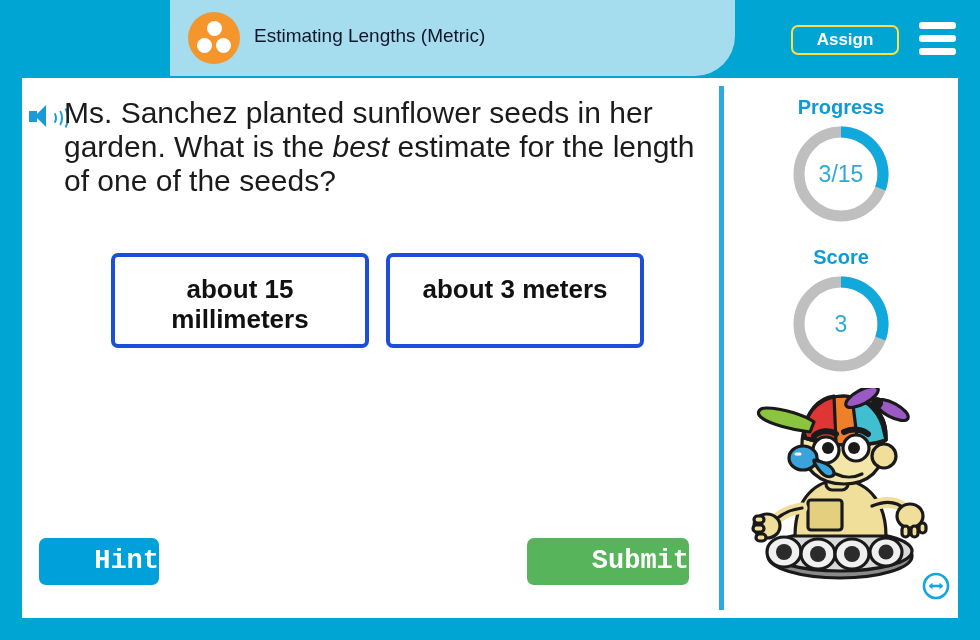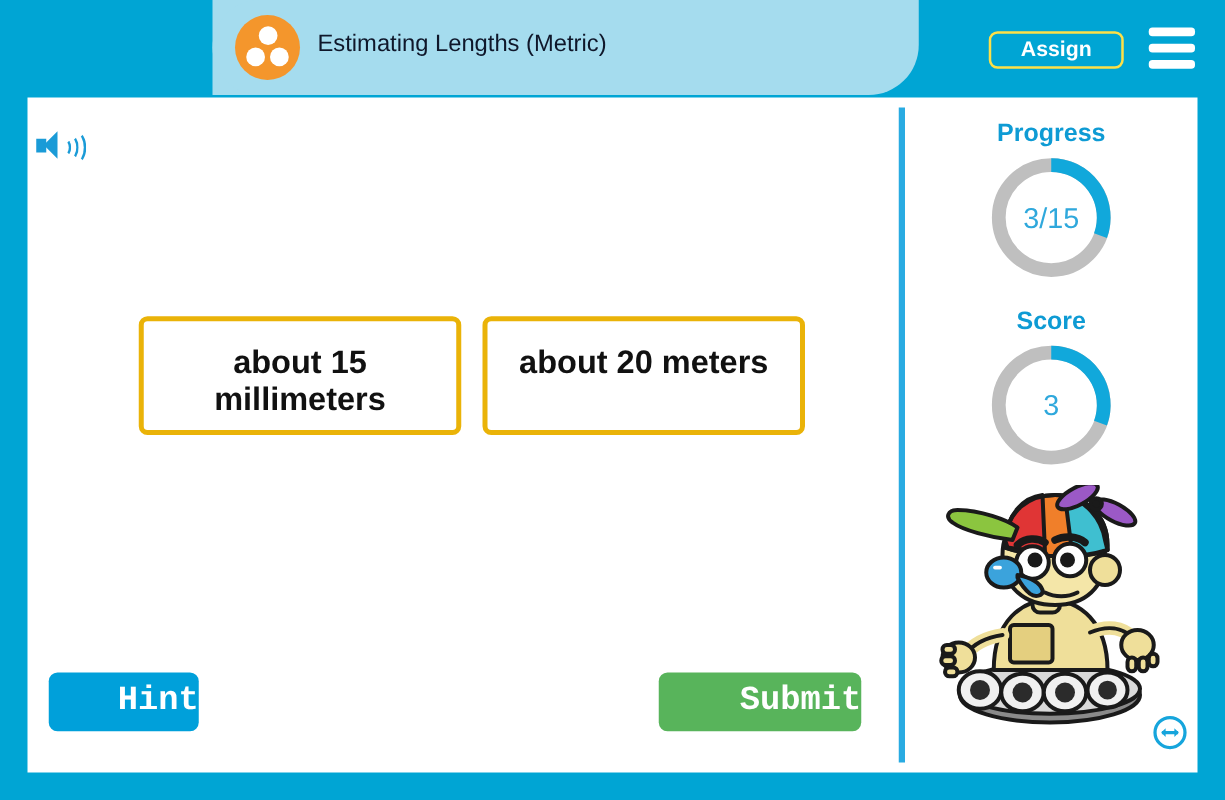--- a/index.html
+++ b/index.html
@@ -90,21 +90,21 @@
     font-size:30px;line-height:34px;color:#1b1b1b;
     font-weight:400;
   }
   .question em{font-style:italic;}
 
   
   .answers{position:absolute;left:89px;top:175px;}
   .choice{
     display:inline-block;vertical-align:top;
     width:258px;height:95px;
-    border:4px solid #eab308;border-radius:7px;
+    border:4px solid #1d4ed8;border-radius:7px;
     background:#ffffff;box-sizing:border-box;
     font-size:26px;font-weight:bold;color:#111;
     text-align:center;line-height:30px;
     padding-top:17px;margin-right:17px;
     cursor:pointer;
     font-family:"Liberation Sans", sans-serif;
   }
 
   
   .btn{
@@ -169,23 +169,26 @@
 
     <div class="divider"></div>
 
     <div class="speaker">
       <span class="spk-body"></span>
         <span class="spk-cone"></span>
       <span class="wv wv1"></span>
         <span class="wv wv2"></span>
         <span class="wv wv3"></span>
     </div>
+    <div class="question">
+      <span>Ms. Sanchez planted sunflower seeds in her garden. What is the </span><em>best</em><span> estimate for the length of one of the seeds?</span>
+    </div>
 
     <div class="answers">
-      <div class="choice">about 15 millimeters</div><div class="choice">about 20 meters</div>
+      <div class="choice">about 15 millimeters</div><div class="choice">about 3 meters</div>
     </div>
 
     <button class="btn hint-btn">Hint</button>
     <button class="btn submit-btn">Submit</button>
 
     <div class="side">
 
       <div class="side-label lbl-progress">Progress</div>
       <div class="ring ring-progress">
         <svg width="104" height="104" viewBox="0 0 104 104" aria-hidden="true">

